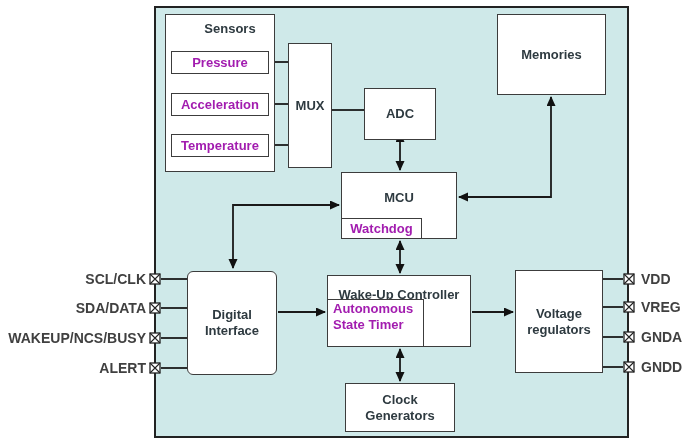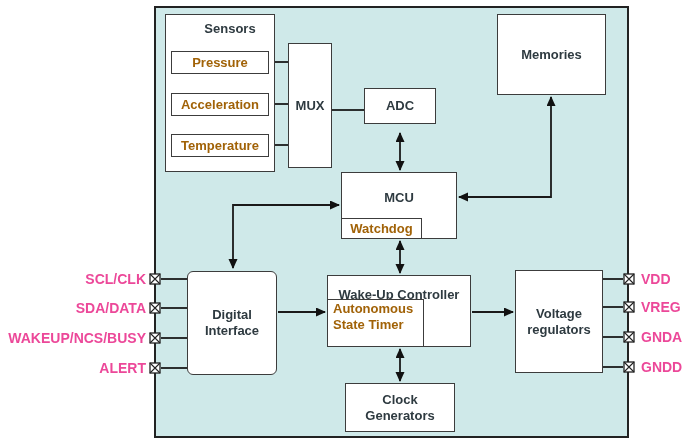--- a/index.html
+++ b/index.html
@@ -13,29 +13,29 @@
   }
   .wires{position:absolute;left:0;top:0;width:686px;height:445px;}
   .block{
     position:absolute;background:#ffffff;border:1.4px solid #3c3c3c;box-sizing:border-box;
     display:flex;align-items:center;justify-content:center;text-align:center;
     font-size:13px;font-weight:600;color:#2e3a40;line-height:1.2;
   }
   .block.plain{display:block;}
   .subbox{
     position:absolute;background:#ffffff;border:1.4px solid #3c3c3c;box-sizing:border-box;
-    font-size:13px;font-weight:600;color:#a16207;
+    font-size:13px;font-weight:600;color:#a21caf;
   }
   .sensors-title{position:absolute;top:6px;left:0;right:0;text-align:center;padding-left:20px;}
   .mcu-label{position:absolute;top:2px;left:0;right:0;height:46px;display:flex;align-items:center;justify-content:center;}
   .wuc-label{position:absolute;top:0;left:0;right:0;height:38px;display:flex;align-items:center;justify-content:center;}
   .sub-center{display:flex;align-items:center;justify-content:center;text-align:center;}
   .ast-text{padding:1px 2px 0 5px;line-height:16px;text-align:left;}
   .pinlabel{
-    position:absolute;height:20px;line-height:20px;font-size:14px;font-weight:600;color:#ec4899;
+    position:absolute;height:20px;line-height:20px;font-size:14px;font-weight:600;color:#404040;
     white-space:nowrap;
   }
   .pinlabel.left{left:0;width:146px;text-align:right;}
   .pinsq{position:absolute;width:12px;height:12px;}
 </style>
 </head>
 <body>
 
 <div class="stage">
 
@@ -80,21 +80,21 @@
     </div>
     <div class="subbox sub-center" style="left:5px;top:119px;width:98px;height:23px;">
       <span>Temperature</span>
     </div>
   </div>
 
   <div class="block" style="left:288px;top:43px;width:44px;height:125px;">
     <span>MUX</span>
   </div>
 
-  <div class="block" style="left:364px;top:88px;width:72px;height:36px;">
+  <div class="block" style="left:364px;top:88px;width:72px;height:52px;">
     <span>ADC</span>
   </div>
 
   <div class="block" style="left:497px;top:14px;width:109px;height:81px;">
     <span>Memories</span>
   </div>
 
   <div class="block plain" style="left:341px;top:172px;width:116px;height:67px;">
     <div class="mcu-label">MCU</div>
     <div class="subbox sub-center" style="left:-1px;bottom:-1px;width:81px;height:21px;">

